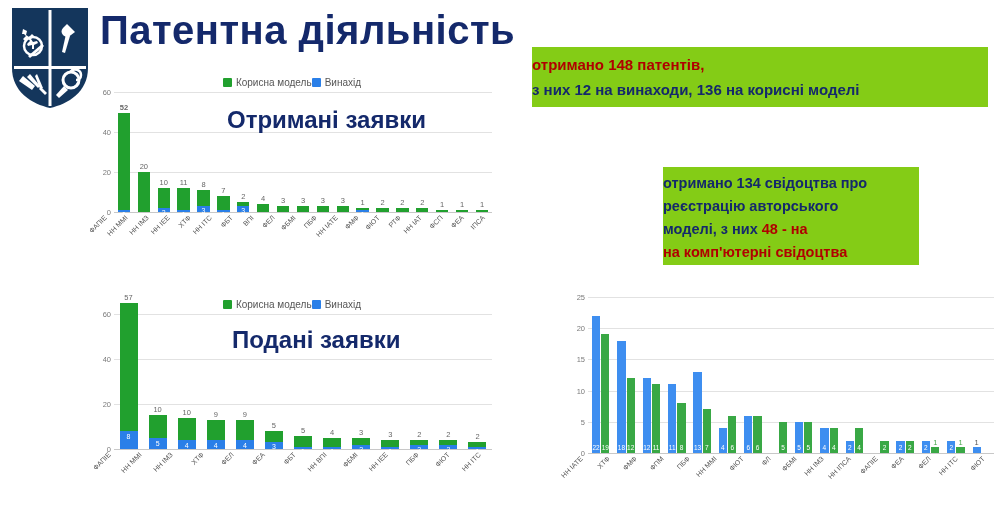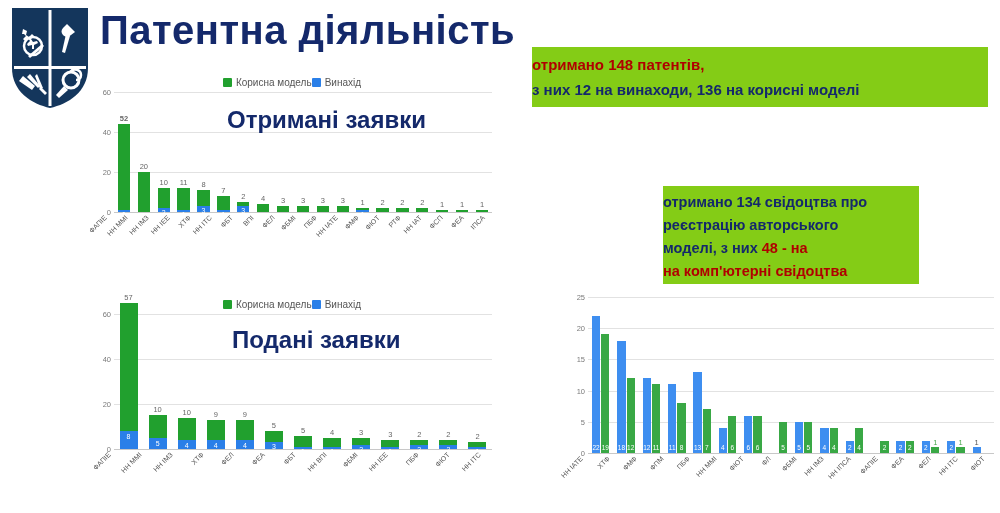--- a/index.html
+++ b/index.html
@@ -95,21 +95,21 @@
   .callout{
     position:absolute;background:#84cc16;
     text-align:left;color:#14296b;font-weight:bold;
   }
   .callout .red{color:#b00000;}
   #callout-patents{
     left:532px;top:47px;width:456px;height:60px;
     font-size:15px;line-height:25px;padding-top:5px;box-sizing:border-box;
   }
   #callout-copyright{
-    left:663px;top:186px;width:256px;height:98px;
+    left:663px;top:167px;width:256px;height:98px;
     font-size:14.5px;line-height:23px;padding-top:5px;box-sizing:border-box;
   }
   .section-title{
     position:absolute;left:592px;top:141px;
     font-size:24px;font-weight:bold;color:#14296b;white-space:nowrap;
   }
 </style>
 </head>
 <body>
 
@@ -157,21 +157,21 @@
           <div class="ytick" style="top: 80px;">20</div>
           <div class="ytick" style="top: 40px;">40</div>
           <div class="ytick" style="top: 0px;">60</div>
         </div>
         <div class="baseline" style="top: 120px;"></div>
         <div class="gridline" style="top: 80px;"></div>
         <div class="gridline" style="top: 40px;"></div>
         <div class="gridline" style="top: 0px;"></div>
         <div class="bars">
           <div class="slot">
-            <div class="stack" style="height: 88px; font-weight: bold;">
+            <div class="stack" style="height: 99px; font-weight: bold;">
               <div class="seg blue" style="height: 1.88679%;"></div>
               <div class="seg green" style="height: 98.1132%;">
                 <span class="seg-label" style="top: auto; bottom: -9px; color: rgb(255, 255, 255);">1</span>
                 <span class="top-label">52</span>
               </div>
             </div>
           </div>
           <div class="slot">
             <div class="stack" style="height: 40px;">
               <div class="seg blue" style="height: 0%;"></div>

